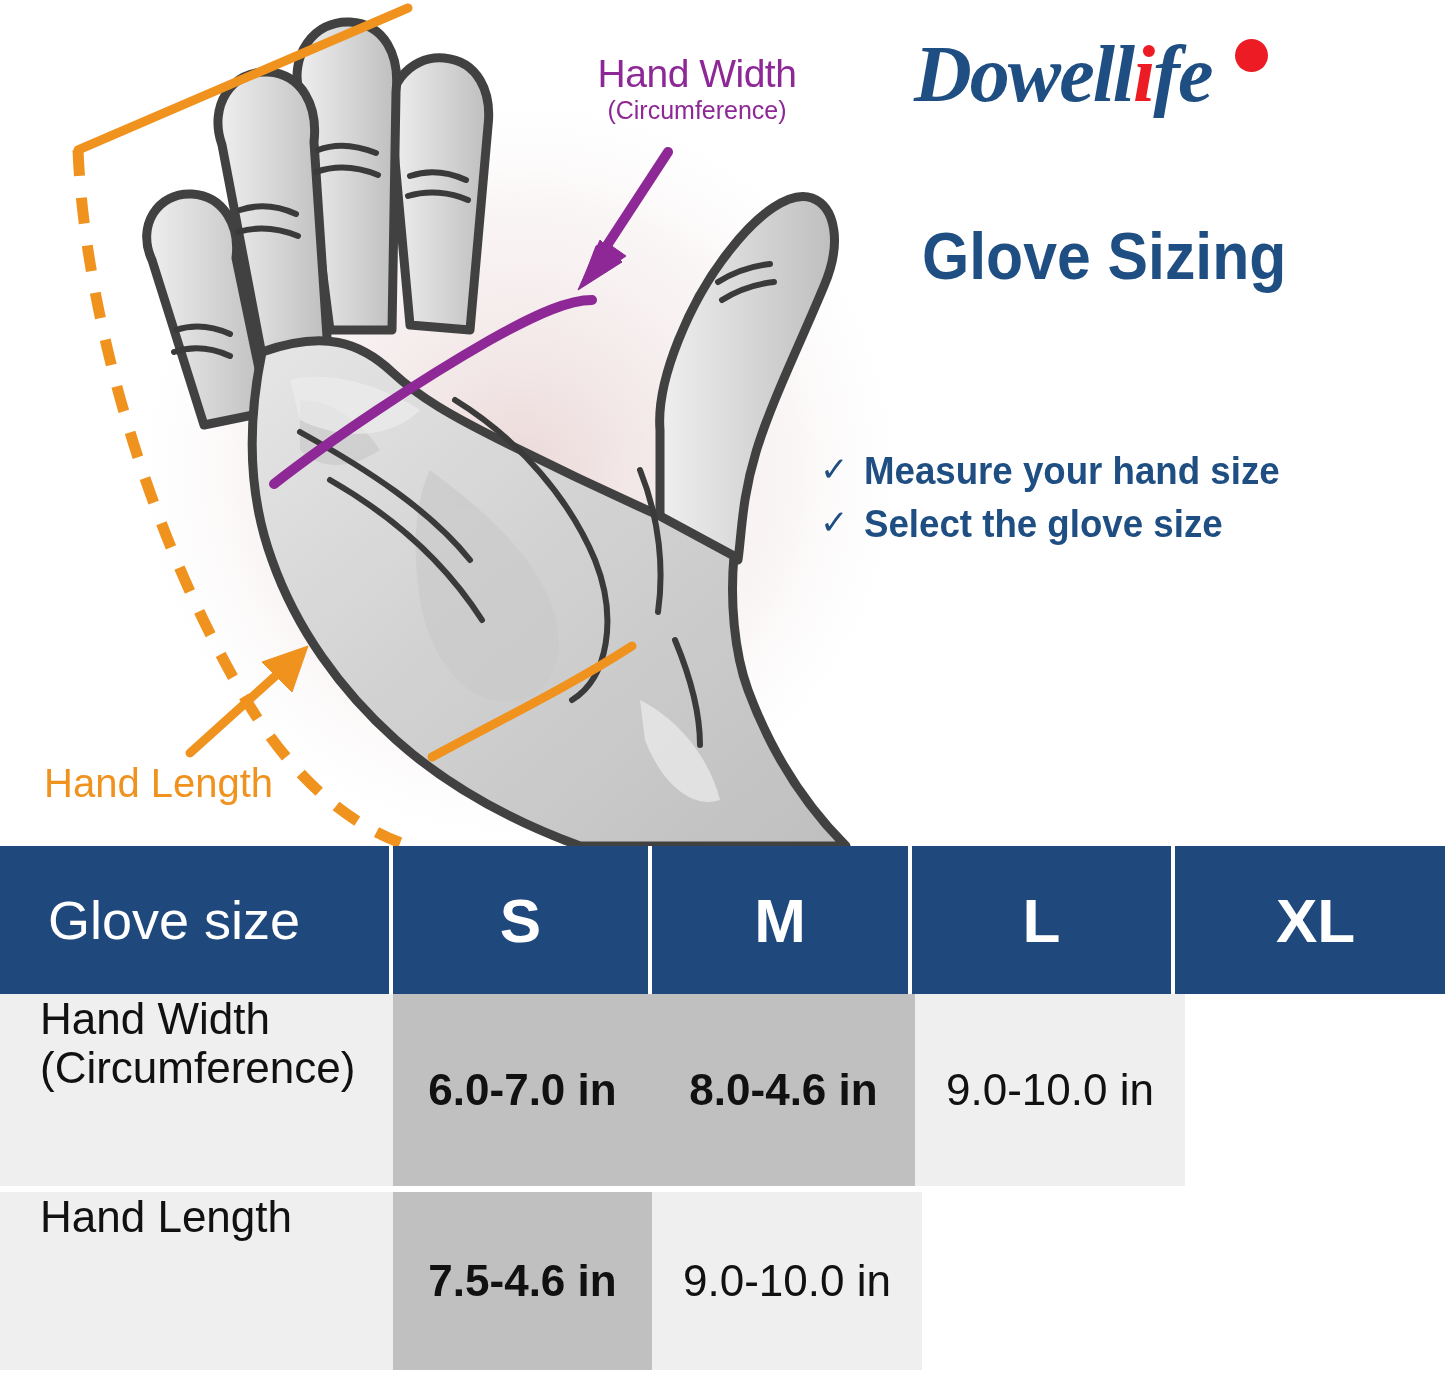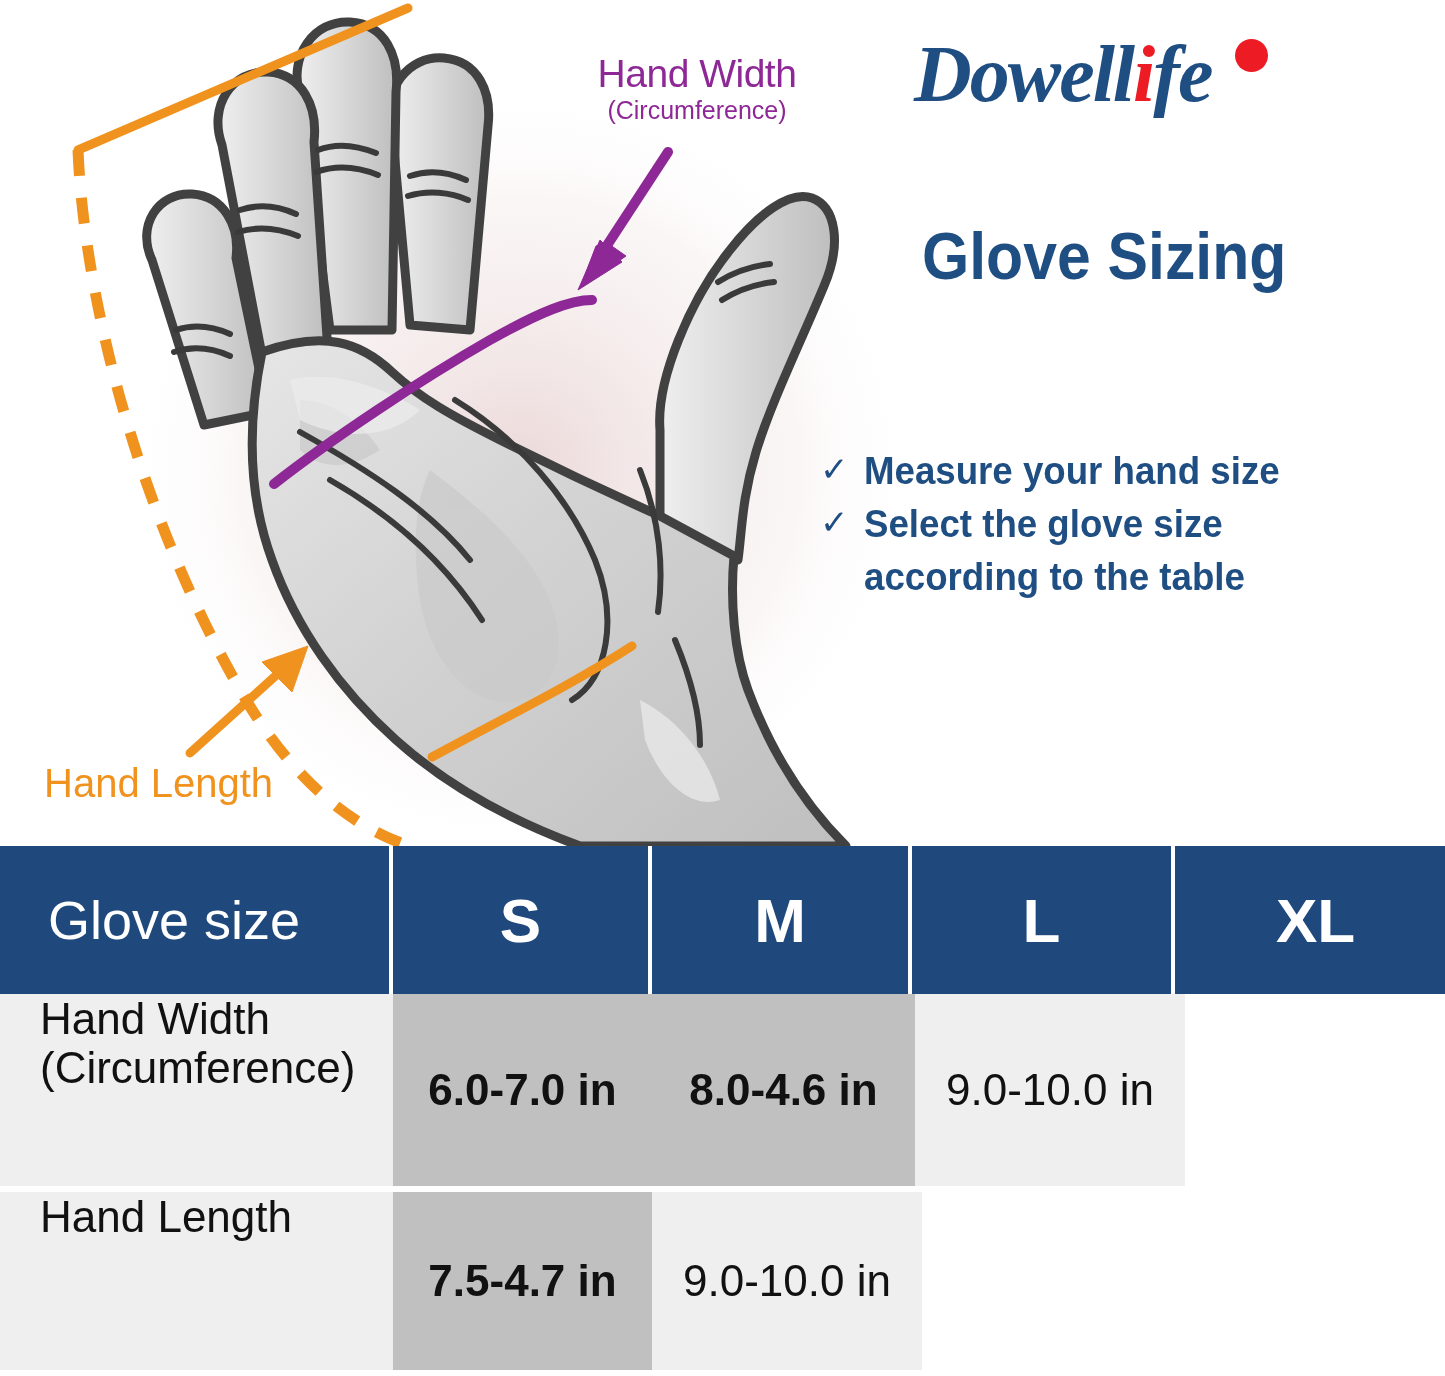--- a/index.html
+++ b/index.html
@@ -228,24 +228,20 @@
 
   <div id="bullets">
     <div class="bullet">
       <span class="check">✓</span>
       <span class="btext">Measure your hand size</span>
     </div>
     <div class="bullet">
       <span class="check">✓</span>
       <span class="btext">Select the glove size</span>
     </div>
-    <div class="bullet">
-      <span class="check"></span>
-      <span class="btext">according to the table</span>
-    </div>
   </div>
 
   <div id="size-table">
 
     <div class="trow" id="header-row">
       <div class="cell label c0">Glove size</div>
       <div class="cell size c1">S</div>
       <div class="cell size c2">M</div>
       <div class="cell size c3">L</div>
       <div class="cell size c4">XL</div>
@@ -260,19 +256,19 @@
       <div class="cell shade c3">8.0-4.6 in</div>
       <div class="cell c4">9.0-10.0 in</div>
     </div>
 
     <div id="row-divider"></div>
 
     <div class="trow drow r2">
       <div class="cell label c0">
         <span>Hand Length</span>
       </div>
-      <div class="cell shade c1">7.5-4.7 in</div>
+      <div class="cell shade c1">7.5-4.6 in</div>
       <div class="cell c4">9.0-10.0 in</div>
     </div>
 
   </div>
 
 </div>
 
 </body></html>

